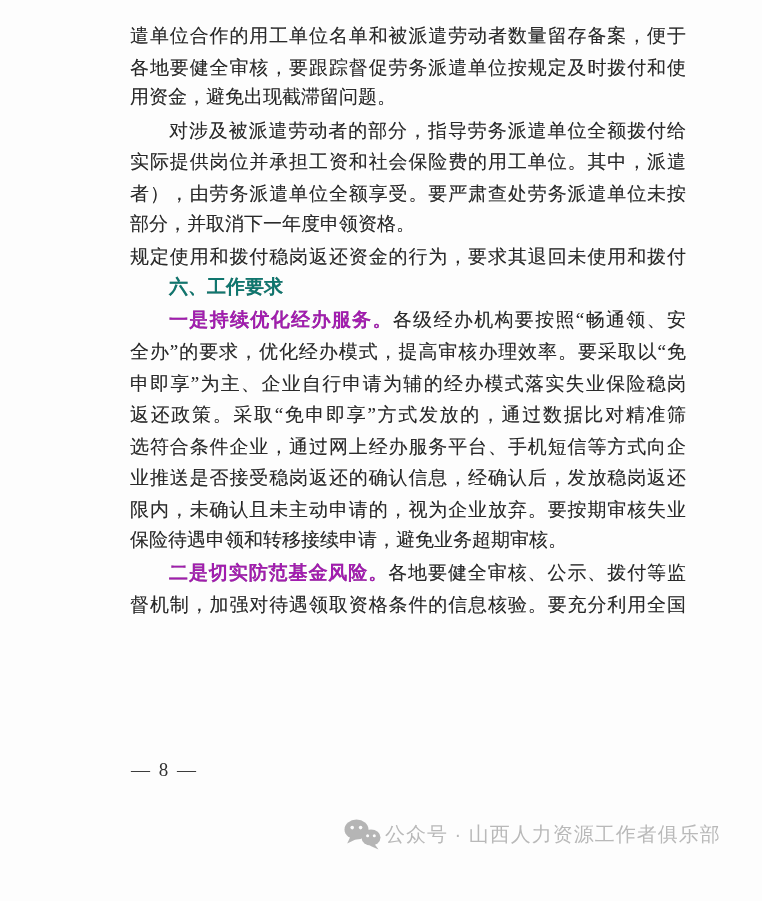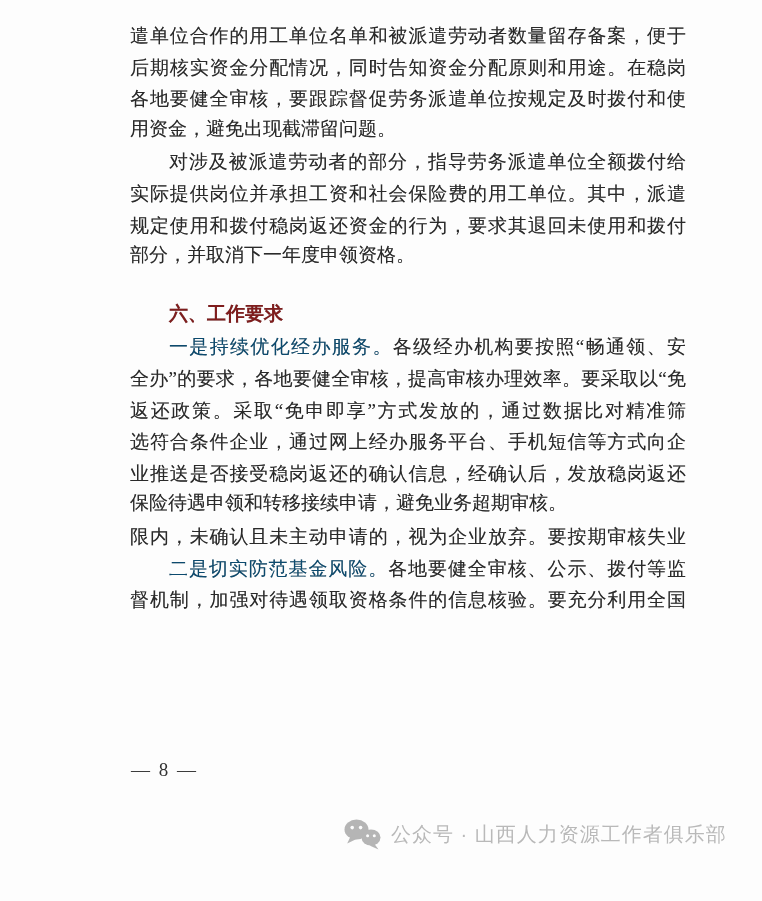--- a/index.html
+++ b/index.html
@@ -37,77 +37,77 @@
   .ln.end {
     text-align: left;
     text-align-last: left;
     font-family: Liberation Mono, monospace;
   }
   .ln.ind {
     text-indent: 39px;
   }
   .ln.head {
     font-weight: 700;
-    color: #7f1d1d;
-    margin-top: 27px;
+    color: #0f766e;
   }
   .b {
-    font-weight: 400;
-    color: #0c4a6e;
+    font-weight: 700;
+    color: #a21caf;
   }
   .pagenum {
     position: absolute;
     left: 131px;
     top: 756px;
     font-size: 19px;
     color: #333333;
     letter-spacing: 2px;
     line-height: 28px;
   }
   .watermark {
     position: absolute;
     left: 343px;
     top: 818px;
     display: flex;
     align-items: center;
-    gap: 9px;
+    gap: 3px;
     color: #b9b9b9;
     font-family: "Liberation Sans", "DejaVu Sans", sans-serif;
     font-size: 20px;
     letter-spacing: 1px;
     white-space: nowrap;
   }
   .wicon { display: block; flex: 0 0 auto; }
 </style>
 </head>
 <body>
 
 <div class="page">
 
   <div class="textblock">
 
     <div class="ln">遣单位合作的用工单位名单和被派遣劳动者数量留存备案，便于</div>
-    <div class="ln">后期核实资金分配情况，同时告知资金分配原则和用途。在稳岗</div>
     <div class="ln">各地要健全审核，要跟踪督促劳务派遣单位按规定及时拨付和使</div>
     <div class="ln end">用资金，避免出现截滞留问题。</div>
 
     <div class="ln ind">对涉及被派遣劳动者的部分，指导劳务派遣单位全额拨付给</div>
     <div class="ln">实际提供岗位并承担工资和社会保险费的用工单位。其中，派遣</div>
+    <div class="ln">者），由劳务派遣单位全额享受。要严肃查处劳务派遣单位未按</div>
+    <div class="ln end">部分，并取消下一年度申领资格。</div>
     <div class="ln">规定使用和拨付稳岗返还资金的行为，要求其退回未使用和拨付</div>
-    <div class="ln end">部分，并取消下一年度申领资格。</div>
 
     <div class="ln head ind end">六、工作要求</div>
 
     <div class="ln ind"><span class="b">一是持续优化经办服务。</span><span>各级经办机构要按照“畅通领、安</span></div>
-    <div class="ln">全办”的要求，各地要健全审核，提高审核办理效率。要采取以“免</div>
+    <div class="ln">全办”的要求，优化经办模式，提高审核办理效率。要采取以“免</div>
+    <div class="ln">申即享”为主、企业自行申请为辅的经办模式落实失业保险稳岗</div>
     <div class="ln">返还政策。采取“免申即享”方式发放的，通过数据比对精准筛</div>
     <div class="ln">选符合条件企业，通过网上经办服务平台、手机短信等方式向企</div>
     <div class="ln">业推送是否接受稳岗返还的确认信息，经确认后，发放稳岗返还</div>
+    <div class="ln">限内，未确认且未主动申请的，视为企业放弃。要按期审核失业</div>
     <div class="ln end">保险待遇申领和转移接续申请，避免业务超期审核。</div>
-    <div class="ln">限内，未确认且未主动申请的，视为企业放弃。要按期审核失业</div>
 
     <div class="ln ind"><span class="b">二是切实防范基金风险。</span><span>各地要健全审核、公示、拨付等监</span></div>
     <div class="ln">督机制，加强对待遇领取资格条件的信息核验。要充分利用全国</div>
   </div>
 
   <div class="pagenum">— 8 —</div>
 
   <div class="watermark">
     <svg class="wicon" width="39" height="33" viewBox="0 0 39 33" xmlns="http://www.w3.org/2000/svg">
       <g fill="#b5b5b5">

